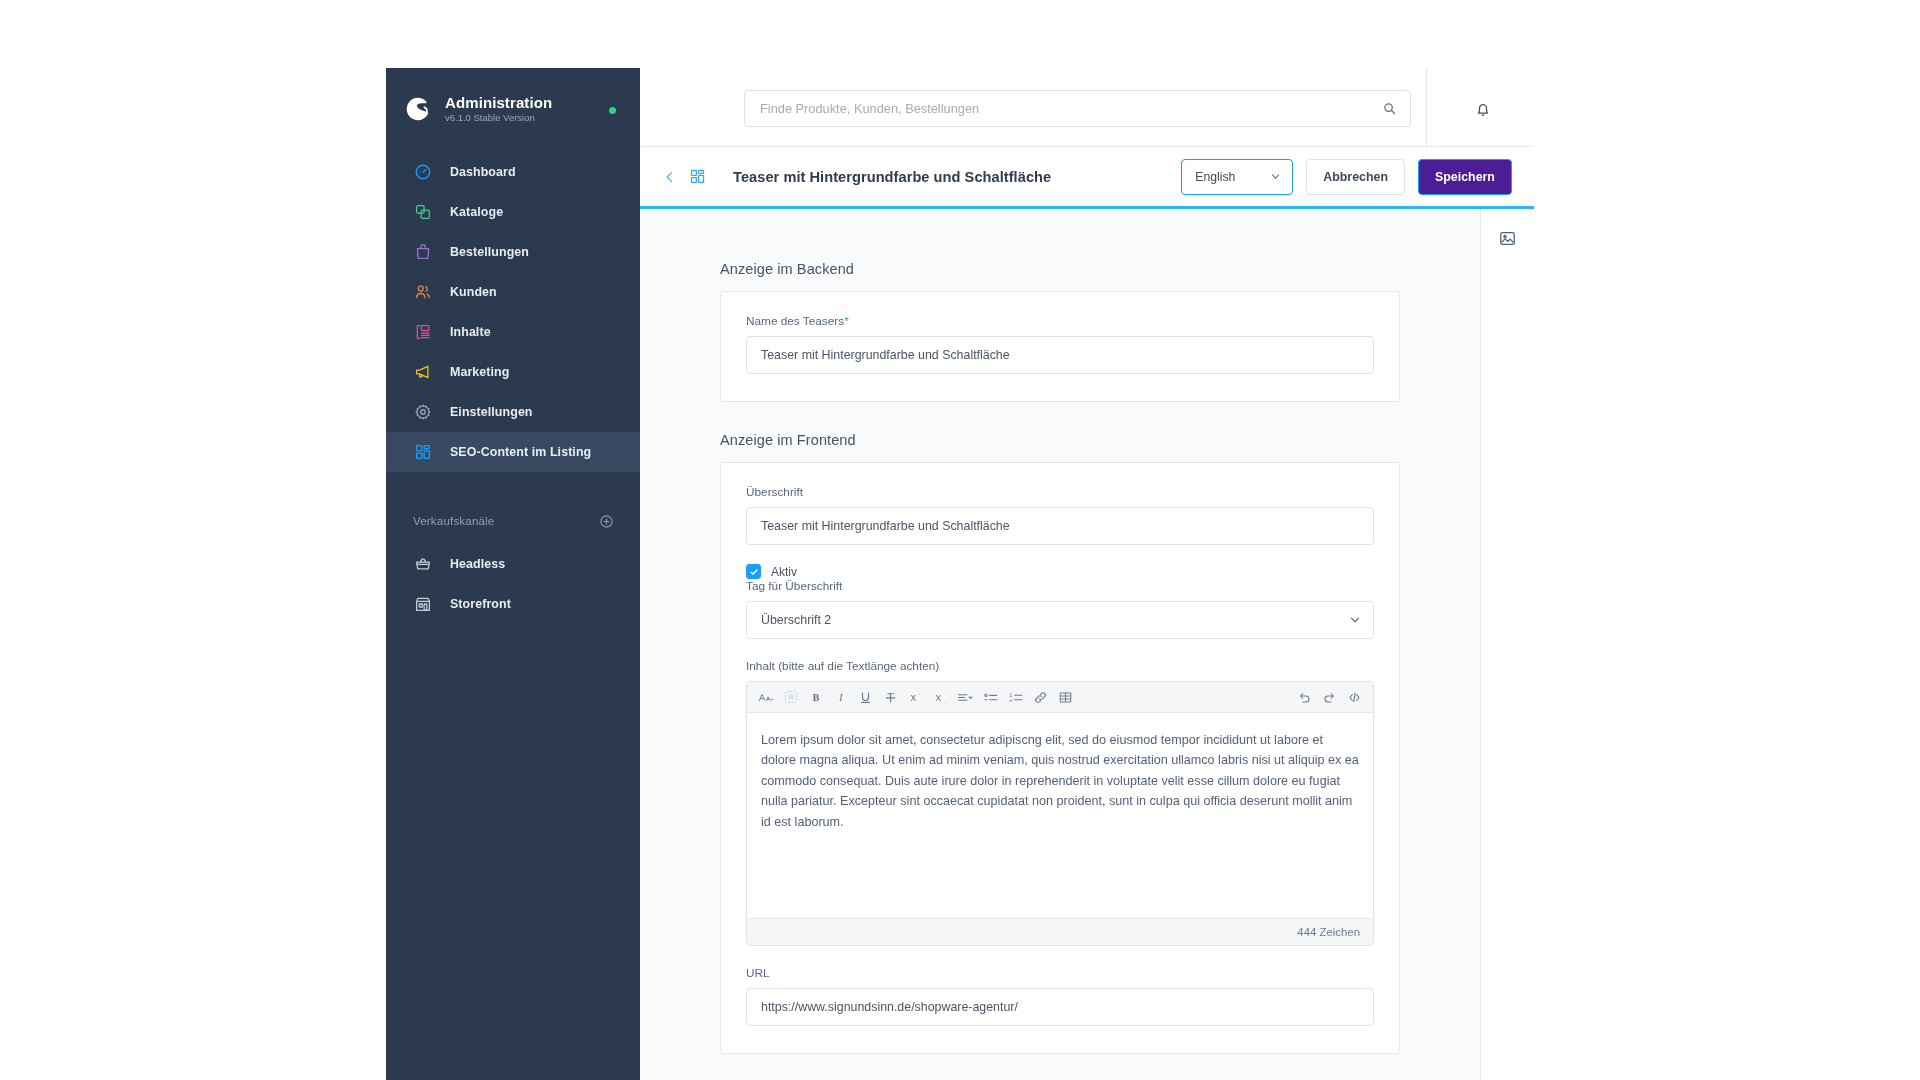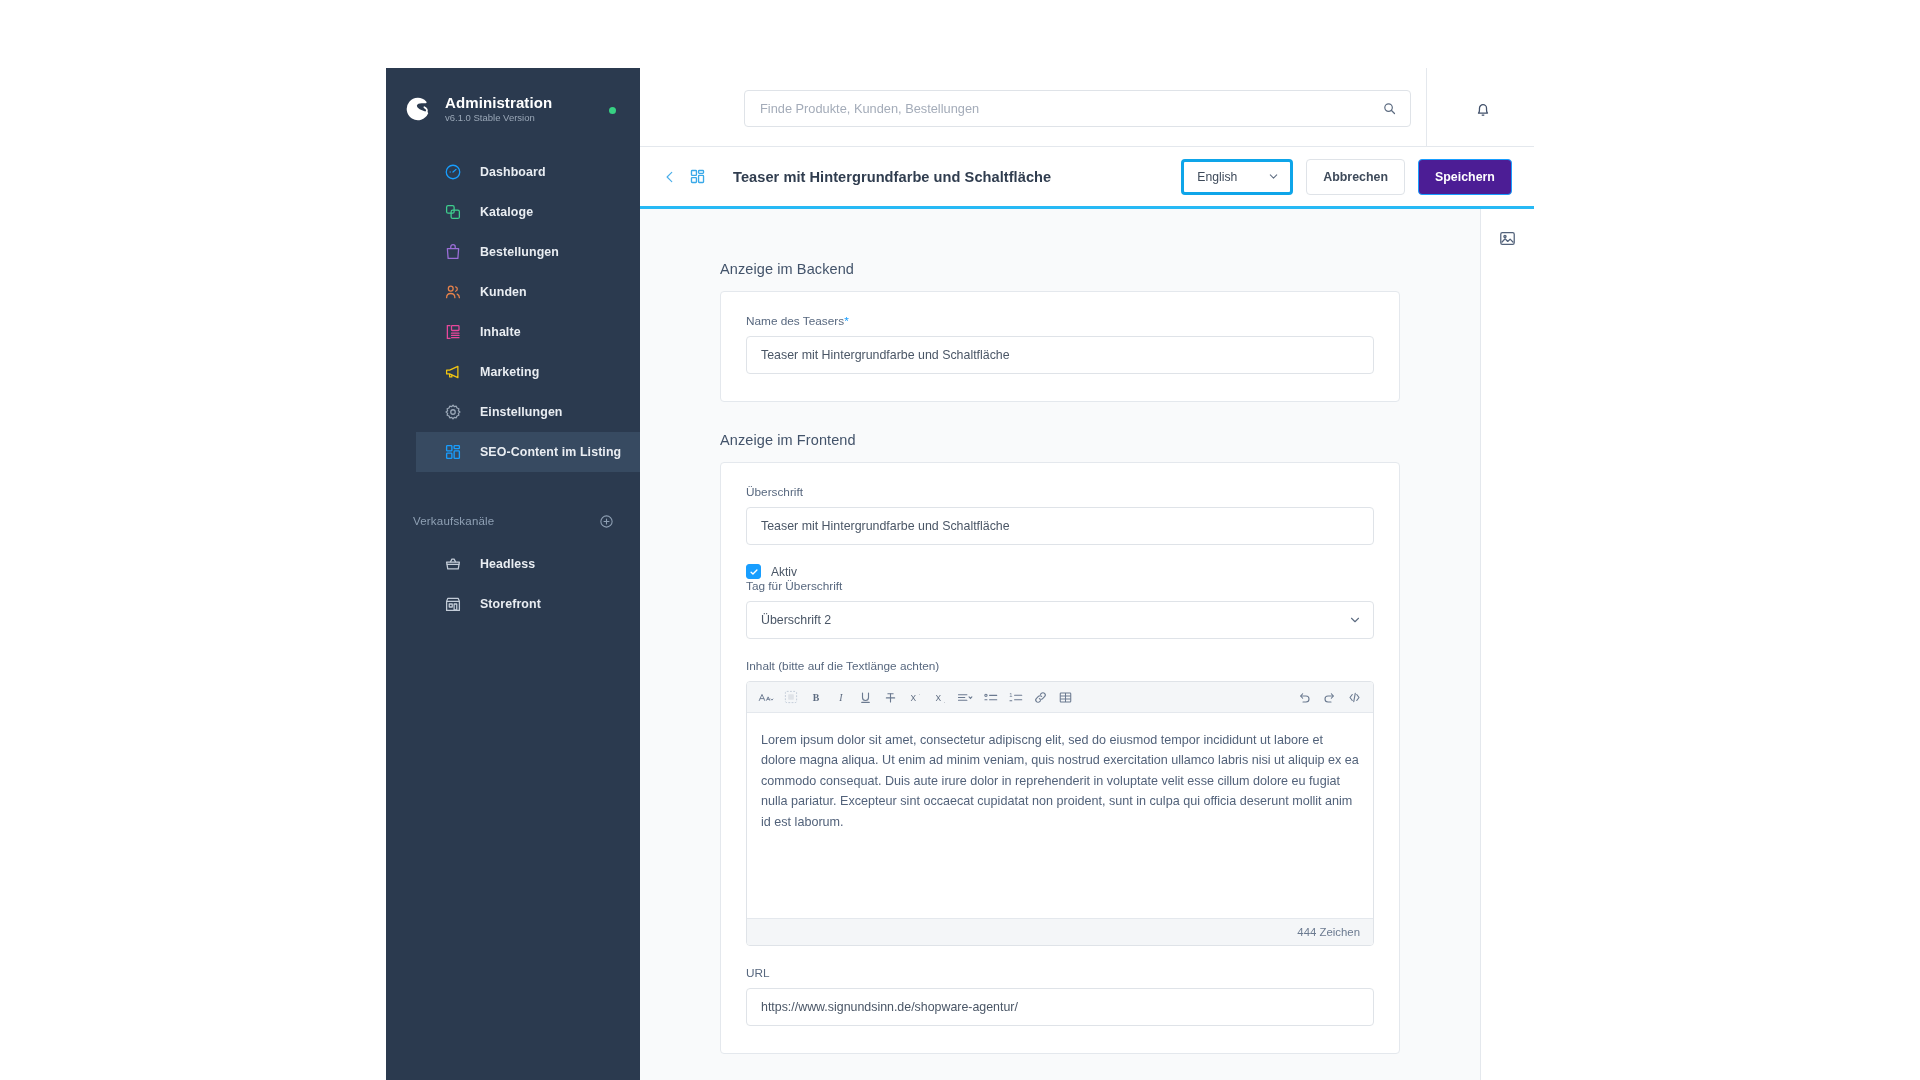--- a/index.html
+++ b/index.html
@@ -67,21 +67,20 @@
 
   .nav { margin-top: 28px; }
   .nav-item {
     display: flex;
     align-items: center;
     gap: 18px;
     height: 40px;
     padding-left: 27px;
     cursor: pointer;
     position: relative;
-    margin-left: 30px;
   }
   .nav-item .nav-icon {
     width: 19px; height: 19px;
     display: flex; align-items: center; justify-content: center;
     flex: none;
   }
   .nav-item .nav-label {
     color: #e9edf2;
     font-size: 12.4px;
     font-weight: bold;
@@ -211,21 +210,21 @@
     white-space: nowrap;
   }
   .sb-actions {
     margin-left: auto;
     display: flex;
     align-items: center;
     gap: 13px;
   }
   .lang-select {
     width: 112px; height: 36px;
-    border: 3px solid #0ea5e9;
+    border: 1px solid #0ea5e9;
     border-radius: 4px;
     background: #fff;
     display: flex;
     align-items: center;
     padding: 0 11px 0 13px;
     font-size: 12.2px;
     color: #3e4a5a;
     cursor: pointer;
     justify-content: space-between;
   }

